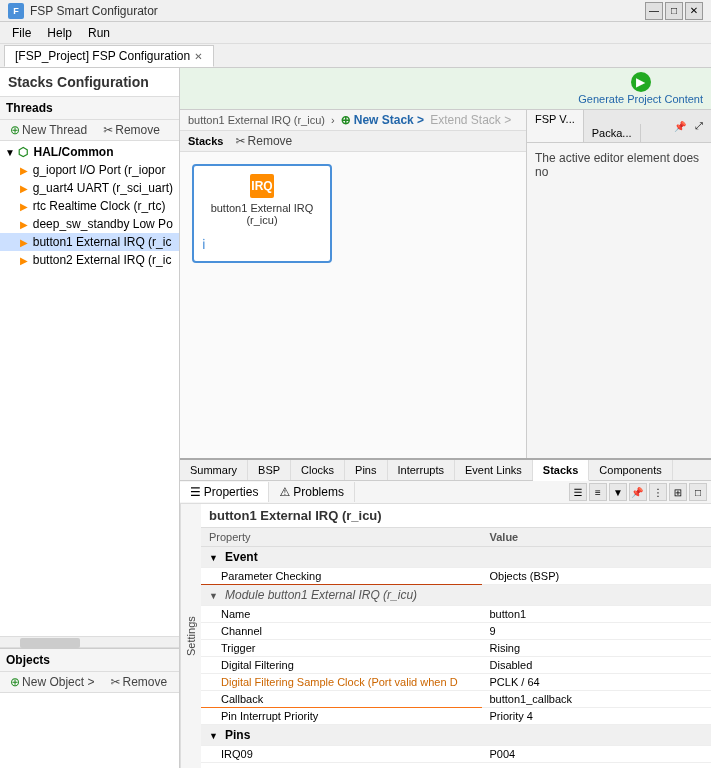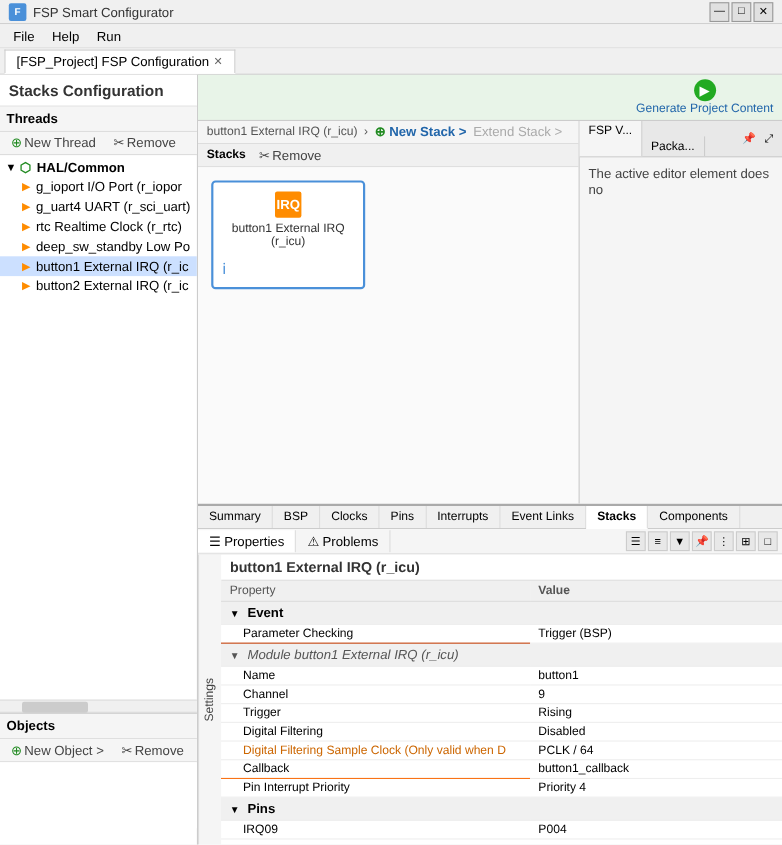--- a/index.html
+++ b/index.html
@@ -268,21 +268,21 @@
               <tbody>
 
                 <tr class="prop-group">
                   <td colspan="2" style="padding: 3px 8px; background: #f0f0f0; font-weight: bold; font-size: 11px;">
                     <span style="font-size: 9px; margin-right: 4px; cursor: pointer;">▼</span>
                     <span>Event</span>
                   </td>
                 </tr>
                 <tr>
                   <td class="prop-indent1" style="padding-left: 20px; padding: 2px 2px 2px 20px; border-bottom: 1px solid #c2410c; font-size: 11px;">Parameter Checking</td>
-                  <td style="padding: 2px 8px; border-bottom: 1px solid #eee; font-size: 11px;">Trigger (BSP)</td>
+                  <td style="padding: 2px 8px; border-bottom: 1px solid #eee; font-size: 11px;">Objects (BSP)</td>
                 </tr>
 
                 <tr class="prop-subgroup">
                   <td colspan="2" style="padding: 3px 8px; background: #f0f0f0; font-size: 11px;">
                     <span style="font-size: 9px; margin-right: 4px; cursor: pointer;">▼</span>
                     <span>Module button1 External IRQ (r_icu)</span>
                   </td>
                 </tr>
                 <tr>
                   <td style="padding: 2px 2px 2px 20px; border-bottom: 1px solid #eee; font-size: 11px;">Name</td>
@@ -294,21 +294,21 @@
                 </tr>
                 <tr>
                   <td style="padding: 2px 2px 2px 20px; border-bottom: 1px solid #eee; font-size: 11px;">Trigger</td>
                   <td style="padding: 2px 8px; border-bottom: 1px solid #eee; font-size: 11px;">Rising</td>
                 </tr>
                 <tr>
                   <td style="padding: 2px 2px 2px 20px; border-bottom: 1px solid #eee; font-size: 11px;">Digital Filtering</td>
                   <td style="padding: 2px 8px; border-bottom: 1px solid #eee; font-size: 11px;">Disabled</td>
                 </tr>
                 <tr>
-                  <td style="padding: 2px 2px 2px 20px; border-bottom: 1px solid #eee; font-size: 11px; color: #cc6600;">Digital Filtering Sample Clock (Only valid when D</td>
+                  <td style="padding: 2px 2px 2px 20px; border-bottom: 1px solid #eee; font-size: 11px; color: #cc6600;">Digital Filtering Sample Clock (Port valid when D</td>
                   <td style="padding: 2px 8px; border-bottom: 1px solid #eee; font-size: 11px;">PCLK / 64</td>
                 </tr>
                 <tr>
                   <td style="padding: 2px 2px 2px 20px; border-bottom: 1px solid #f97316; font-size: 11px;">Callback</td>
                   <td style="padding: 2px 8px; border-bottom: 1px solid #eee; font-size: 11px;">button1_callback</td>
                 </tr>
                 <tr>
                   <td style="padding: 2px 2px 2px 20px; border-bottom: 1px solid #eee; font-size: 11px;">Pin Interrupt Priority</td>
                   <td style="padding: 2px 8px; border-bottom: 1px solid #eee; font-size: 11px;">Priority 4</td>
                 </tr>

